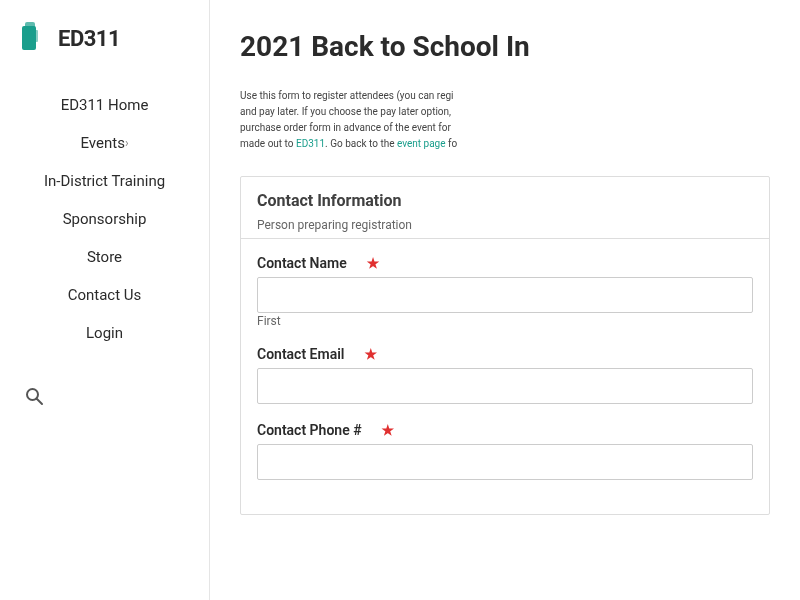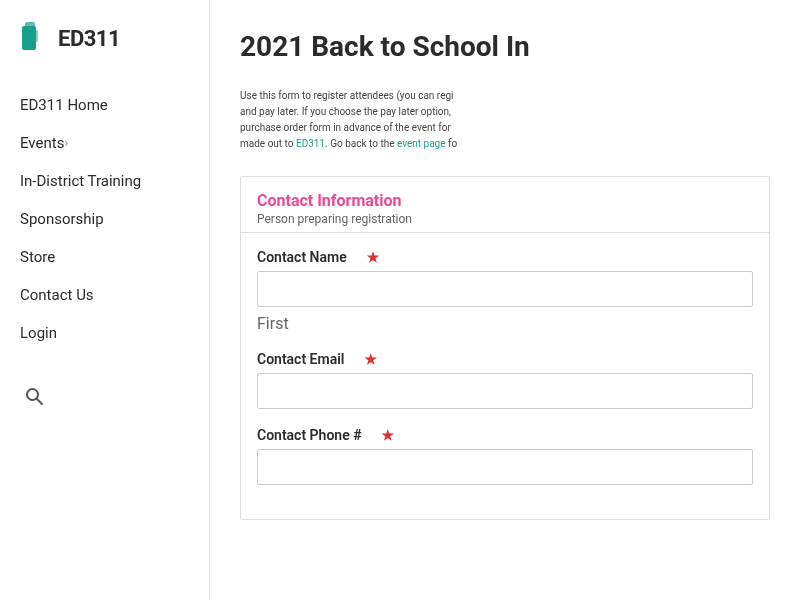--- a/index.html
+++ b/index.html
@@ -47,21 +47,21 @@
 
     .nav-list {
       list-style: none;
       display: flex;
       flex-direction: column;
     }
 
     .nav-item {
       display: flex;
       align-items: center;
-      justify-content: flex-start;
+      justify-content: center;
       padding: 10px 20px;
       cursor: pointer;
       font-size: 15px;
       color: #2b2b2b;
       text-decoration: none;
     }
 
     .nav-item .chevron {
       font-size: 12px;
       color: #888;
@@ -116,27 +116,27 @@
     }
 
     .form-section-header {
       padding: 14px 16px 6px 16px;
       border-bottom: 1px solid #ddd;
     }
 
     .form-section-title {
       font-size: 16px;
       font-weight: 700;
-      color: #ec4899;
+      color: #404040;
     }
 
     .form-section-subtitle {
       font-size: 12px;
       color: #666;
-      margin-top: 2px;
+      margin-top: 8px;
     }
 
     .form-body {
       padding: 16px 16px;
     }
 
     .form-group {
       margin-bottom: 18px;
     }
 
@@ -160,23 +160,23 @@
       height: 36px;
       border: 1px solid #ccc;
       border-radius: 2px;
       padding: 0 8px;
       font-size: 14px;
       color: #333;
       outline: none;
     }
 
     .field-hint {
-      font-size: 16px;
+      font-size: 12px;
       color: #666;
-      margin-top: 7px;
+      margin-top: 1px;
     }
   </style>
 </head>
 <body>
 
 <nav id="sidebar">
   <div class="logo-area">
     <div class="logo-box">
       <svg class="logo-icon" viewBox="0 0 36 36" xmlns="http://www.w3.org/2000/svg">
         <rect x="2" y="6" width="14" height="24" rx="2" fill="#1a9e8c"></rect>

